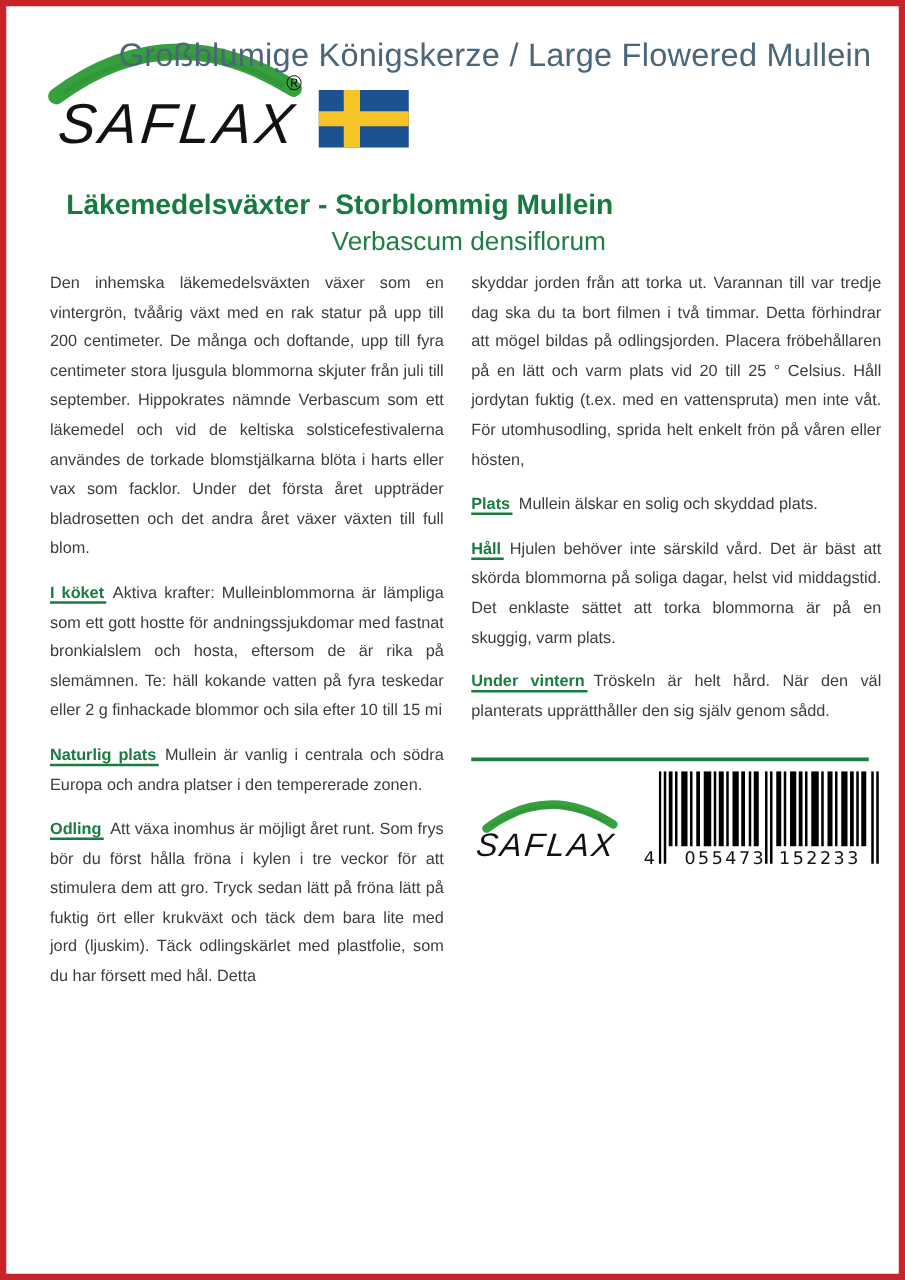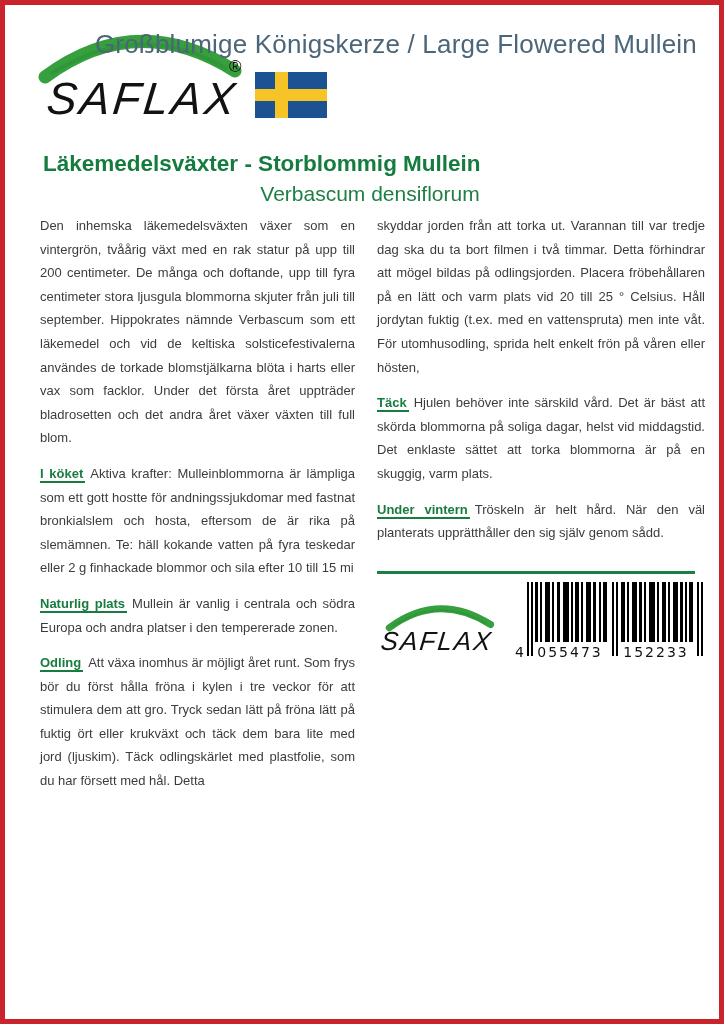--- a/index.html
+++ b/index.html
@@ -19,21 +19,21 @@
   }
   .biglogo .reg{position:absolute;left:192px;top:32px;font-size:17px;color:#121212;}
   .flag{position:absolute;left:250px;top:67px;width:72px;height:46px;background:#1c5192;}
   .flag .v{position:absolute;left:20px;top:0;width:13px;height:46px;background:#f7c427;}
   .flag .h{position:absolute;left:0;top:17px;width:72px;height:12px;background:#f7c427;}
   .header-line{
     position:absolute;right:22px;top:24px;font-size:26px;color:#4b6579;
     letter-spacing:.2px;white-space:nowrap;
   }
   
-  .titleblock{padding:14px 22px 0 38px;}
+  .titleblock{padding:14px 22px 0 48px;}
   .main-title{font-size:22.5px;font-weight:bold;color:#157b3e;margin:0;}
   .latin{font-size:21px;color:#1e7f44;text-align:center;margin:5px 0 0 0;}
   
   .columns{
     display:grid;grid-template-columns:315px 328px;column-gap:22px;
     padding:8px 0 0 35px;align-items:start;
   }
   .col p{margin:0 0 12px 0;font-size:13px;line-height:23.6px;text-align:justify;}
   .shead{
     color:#187c40;font-weight:bold;border-bottom:2px solid #187c40;
@@ -48,21 +48,21 @@
   .smalllogo .arc{position:absolute;left:8px;top:2px;width:112px;height:36px;}
   .smalllogo .brand{
     position:absolute;left:4px;top:30px;font-size:26px;color:#121212;
     font-style:italic;letter-spacing:2px;transform:skewX(-6deg);white-space:nowrap;
   }
   .barcode-block{position:relative;width:190px;margin-left:14px;}
   .barcode-svg{display:block;width:178px;height:76px;margin-left:12px;}
   .barcode-digits{display:flex;font-size:14px;color:#111;margin-top:-14px;
     font-family:"DejaVu Sans","Liberation Sans",sans-serif;}
   .bd-first{width:12px;text-align:left;}
-  .bd-left{width:86px;text-align:center;letter-spacing:2px;}
+  .bd-left{width:86px;text-align:right;letter-spacing:2px;}
   .bd-right{width:86px;text-align:center;letter-spacing:2px;}
 </style>
 </head>
 <body>
 
 <div class="header">
   <div class="biglogo">
     <svg class="arc" viewBox="0 0 210 60">
       <path d="M8 52 Q 100 -16 198 46" fill="none" stroke="#35a03d" stroke-width="13" stroke-linecap="round"></path>
       <path d="M14 49 Q 102 -8 190 44" fill="none" stroke="#2c8f35" stroke-width="4" opacity="0.55"></path>
@@ -86,21 +86,22 @@
 
   <div class="col">
     <p>Den inhemska läkemedelsväxten växer som en vintergrön, tvåårig växt med en rak statur på upp till 200 centimeter. De många och doftande, upp till fyra centimeter stora ljusgula blommorna skjuter från juli till september. Hippokrates nämnde Verbascum som ett läkemedel och vid de keltiska solsticefestivalerna användes de torkade blomstjälkarna blöta i harts eller vax som facklor. Under det första året uppträder bladrosetten och det andra året växer växten till full blom.</p>
     <p><span class="shead">I köket</span><span>Aktiva krafter: Mulleinblommorna är lämpliga som ett gott hostte för andningssjukdomar med fastnat bronkialslem och hosta, eftersom de är rika på slemämnen. Te: häll kokande vatten på fyra teskedar eller 2 g finhackade blommor och sila efter 10 till 15 mi</span></p>
     <p><span class="shead">Naturlig plats</span><span>Mullein är vanlig i centrala och södra Europa och andra platser i den tempererade zonen.</span></p>
     <p><span class="shead">Odling</span><span>Att växa inomhus är möjligt året runt. Som frys bör du först hålla fröna i kylen i tre veckor för att stimulera dem att gro. Tryck sedan lätt på fröna lätt på fuktig ört eller krukväxt och täck dem bara lite med jord (ljuskim). Täck odlingskärlet med plastfolie, som du har försett med hål. Detta</span></p>
   </div>
 
   <div class="col">
     <p>skyddar jorden från att torka ut. Varannan till var tredje dag ska du ta bort filmen i två timmar. Detta förhindrar att mögel bildas på odlingsjorden. Placera fröbehållaren på en lätt och varm plats vid 20 till 25 ° Celsius. Håll jordytan fuktig (t.ex. med en vattenspruta) men inte våt. För utomhusodling, sprida helt enkelt frön på våren eller hösten,</p>
-    <p><span class="shead">Täck</span><span>Hjulen behöver inte särskild vård. Det är bäst att skörda blommorna på soliga dagar, helst vid middagstid. Det enklaste sättet att torka blommorna är på en skuggig, varm plats.</span></p>
+    <p><span class="shead">Plats</span><span>Mullein älskar en solig och skyddad plats.</span></p>
+    <p><span class="shead">Håll</span><span>Hjulen behöver inte särskild vård. Det är bäst att skörda blommorna på soliga dagar, helst vid middagstid. Det enklaste sättet att torka blommorna är på en skuggig, varm plats.</span></p>
     <p><span class="shead">Under vintern</span><span>Tröskeln är helt hård. När den väl planterats upprätthåller den sig själv genom sådd.</span></p>
 
     <div class="divider"></div>
 
 
     <div class="footer-row">
       <div class="smalllogo">
         <svg class="arc" viewBox="0 0 210 60">
           <path d="M8 52 Q 100 -16 198 46" fill="none" stroke="#35a03d" stroke-width="13" stroke-linecap="round"></path>
           <path d="M14 49 Q 102 -8 190 44" fill="none" stroke="#2c8f35" stroke-width="4" opacity="0.55"></path>

